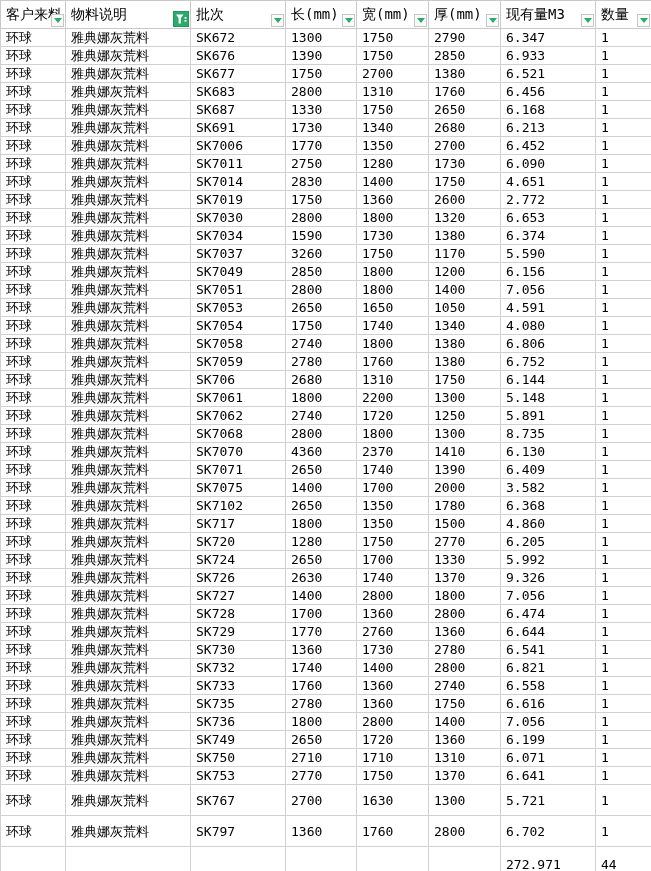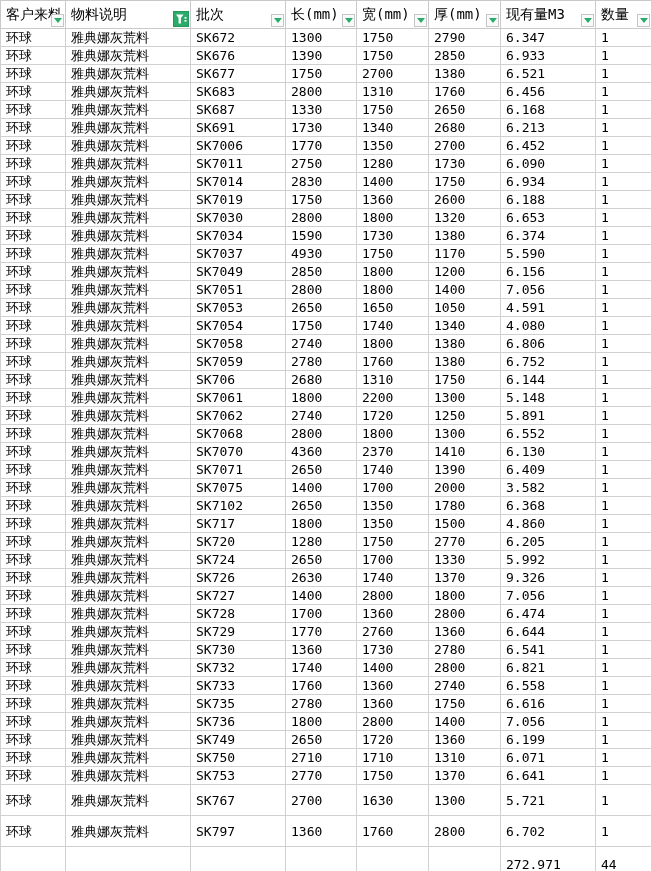--- a/index.html
+++ b/index.html
@@ -228,31 +228,31 @@
     <td>6.090</td>
     <td>1</td>
   </tr>
         <tr class="data-row">
     <td>环球</td>
     <td>雅典娜灰荒料</td>
     <td>SK7014</td>
     <td>2830</td>
     <td>1400</td>
     <td>1750</td>
-    <td>6.934</td>
+    <td>4.651</td>
     <td>1</td>
   </tr>
         <tr class="data-row">
     <td>环球</td>
     <td>雅典娜灰荒料</td>
     <td>SK7019</td>
     <td>1750</td>
     <td>1360</td>
     <td>2600</td>
-    <td>6.188</td>
+    <td>2.772</td>
     <td>1</td>
   </tr>
         <tr class="data-row">
     <td>环球</td>
     <td>雅典娜灰荒料</td>
     <td>SK7030</td>
     <td>2800</td>
     <td>1800</td>
     <td>1320</td>
     <td>6.653</td>
@@ -265,21 +265,21 @@
     <td>1590</td>
     <td>1730</td>
     <td>1380</td>
     <td>6.374</td>
     <td>1</td>
   </tr>
         <tr class="data-row">
     <td>环球</td>
     <td>雅典娜灰荒料</td>
     <td>SK7037</td>
-    <td>4930</td>
+    <td>3260</td>
     <td>1750</td>
     <td>1170</td>
     <td>5.590</td>
     <td>1</td>
   </tr>
         <tr class="data-row">
     <td>环球</td>
     <td>雅典娜灰荒料</td>
     <td>SK7049</td>
     <td>2850</td>
@@ -368,21 +368,21 @@
     <td>5.891</td>
     <td>1</td>
   </tr>
         <tr class="data-row">
     <td>环球</td>
     <td>雅典娜灰荒料</td>
     <td>SK7068</td>
     <td>2800</td>
     <td>1800</td>
     <td>1300</td>
-    <td>6.552</td>
+    <td>8.735</td>
     <td>1</td>
   </tr>
         <tr class="data-row">
     <td>环球</td>
     <td>雅典娜灰荒料</td>
     <td>SK7070</td>
     <td>4360</td>
     <td>2370</td>
     <td>1410</td>
     <td>6.130</td>

